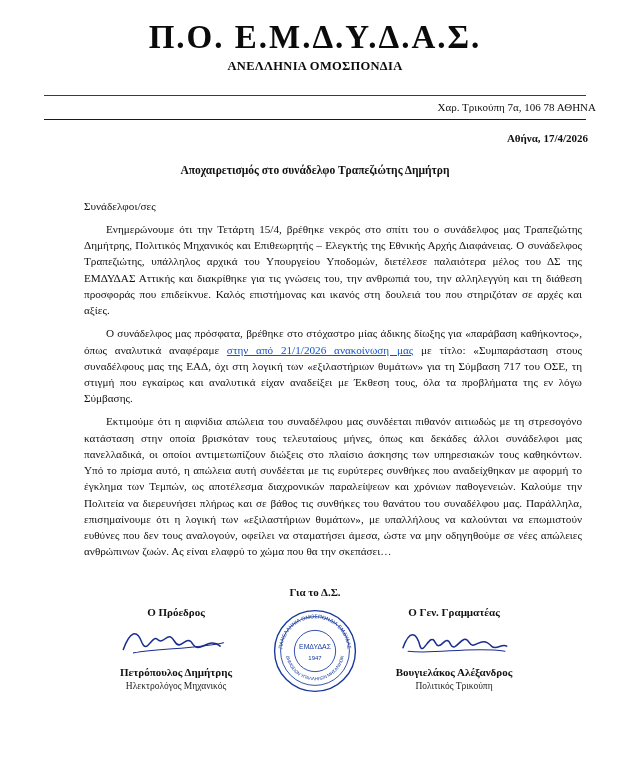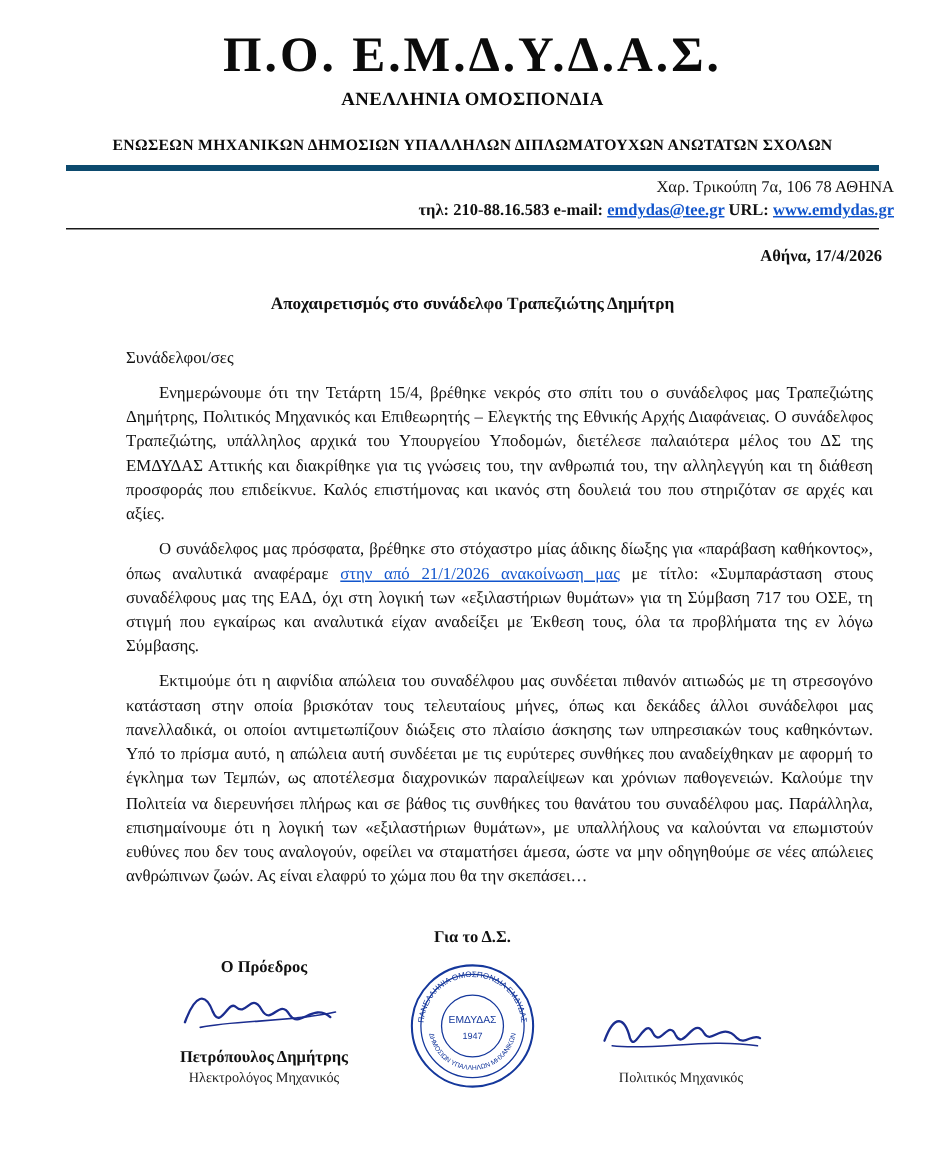--- a/index.html
+++ b/index.html
@@ -17,21 +17,21 @@
   .page {
     position: relative;
     width: 630px;
     height: 778px;
     box-sizing: border-box;
     padding: 14px 34px 0 34px;
   }
 
   
   .letterhead {
-    border-bottom: 4px solid #0c4a6e;
+    border-bottom: 1px solid #0c4a6e;
     padding-bottom: 3px;
     margin: 0 10px;
     text-align: center;
   }
   .org-title {
     font-family: "Liberation Serif", serif;
     font-weight: bold;
     font-size: 33px;
     letter-spacing: 2px;
     line-height: 1.05;
@@ -119,21 +119,21 @@
   }
   .sig-top {
     font-weight: bold;
     font-size: 11px;
     margin-bottom: 8px;
     text-align: center;
   }
   .sig-row {
     display: flex;
     justify-content: space-between;
-    align-items: flex-end;
+    align-items: center;
     padding: 0 42px;
     position: relative;
   }
   .sig-col {
     width: 200px;
     text-align: center;
     position: relative;
   }
   .sig-role {
     font-weight: bold;
@@ -169,35 +169,24 @@
 </head>
 <body>
 
 <div class="page">
 
   <div class="letterhead">
     <div class="org-title">Π.Ο.  Ε.Μ.Δ.Υ.Δ.Α.Σ.</div>
     <div class="org-sub1">
       <span class="big">ΑΝΕΛΛΗΝΙΑ  ΟΜΟΣΠΟΝΔΙΑ</span>
     </div>
-    <div class="org-sub2">
-      <span>ΕΝΩΣΕΩΝ ΜΗΧΑΝΙΚΩΝ ΔΗΜΟΣΙΩΝ ΥΠΑΛΛΗΛΩΝ ΔΙΠΛΩΜΑΤΟΥΧΩΝ ΑΝΩΤΑΤΩΝ ΣΧΟΛΩΝ</span>
-    </div>
   </div>
 
   <div class="contact">
     <div>Χαρ. Τρικούπη 7α,  106 78  ΑΘΗΝΑ</div>
-    <div class="line2">
-      <span class="lbl">τηλ:</span>
-      <span>210-88.16.583</span>
-      <span class="lbl">e-mail:</span>
-      <a href="#">emdydas@tee.gr</a>
-      <span class="lbl">URL:</span>
-      <a href="#">www.emdydas.gr</a>
-    </div>
   </div>
   <div class="rule-bottom"></div>
 
   <div class="meta-right">
     <span>Αθήνα,</span>
     <span class="date">17/4/2026</span>
   </div>
 
   <div class="subject">Αποχαιρετισμός στο συνάδελφο Τραπεζιώτης Δημήτρη</div>
 
@@ -235,23 +224,25 @@
         <div class="sig-role">Ο Πρόεδρος</div>
         <svg class="scribble" viewBox="0 0 160 40">
           <path d="M18 30 C 26 8, 34 6, 40 22 C 46 36, 52 12, 58 18 C 66 26, 70 6, 78 20 C 86 34, 92 10, 100 24 C 108 36, 118 14, 132 26" fill="none" stroke="#1b2d8f" stroke-width="1.8" stroke-linecap="round"></path>
           <path d="M30 34 C 60 28, 100 30, 136 22" fill="none" stroke="#1b2d8f" stroke-width="1.3" stroke-linecap="round"></path>
         </svg>
         <div class="sig-name">Πετρόπουλος Δημήτρης</div>
         <div class="sig-title">Ηλεκτρολόγος Μηχανικός</div>
       </div>
 
       <div class="sig-col">
+        <div class="sig-role">Ο Γεν. Γραμματέας</div>
         <svg class="scribble" viewBox="0 0 160 40">
           <path d="M20 28 C 28 6, 36 10, 40 26 C 44 38, 52 8, 58 22 C 64 34, 70 10, 76 24 C 82 36, 90 8, 98 22 C 104 32, 112 12, 124 26 C 130 32, 136 22, 142 26" fill="none" stroke="#1b2d8f" stroke-width="1.8" stroke-linecap="round"></path>
           <path d="M26 32 C 58 36, 100 26, 140 32" fill="none" stroke="#1b2d8f" stroke-width="1.2" stroke-linecap="round"></path>
         </svg>
-        <div class="sig-title">Πολιτικός Μηχανικός</div>
+        <div class="sig-name">Βουγιελάκος Αλέξανδρος</div>
+        <div class="sig-title">Πολιτικός Τρικούπη</div>
       </div>
 
     </div>
   </div>
 
 </div>
 
 </body></html>

